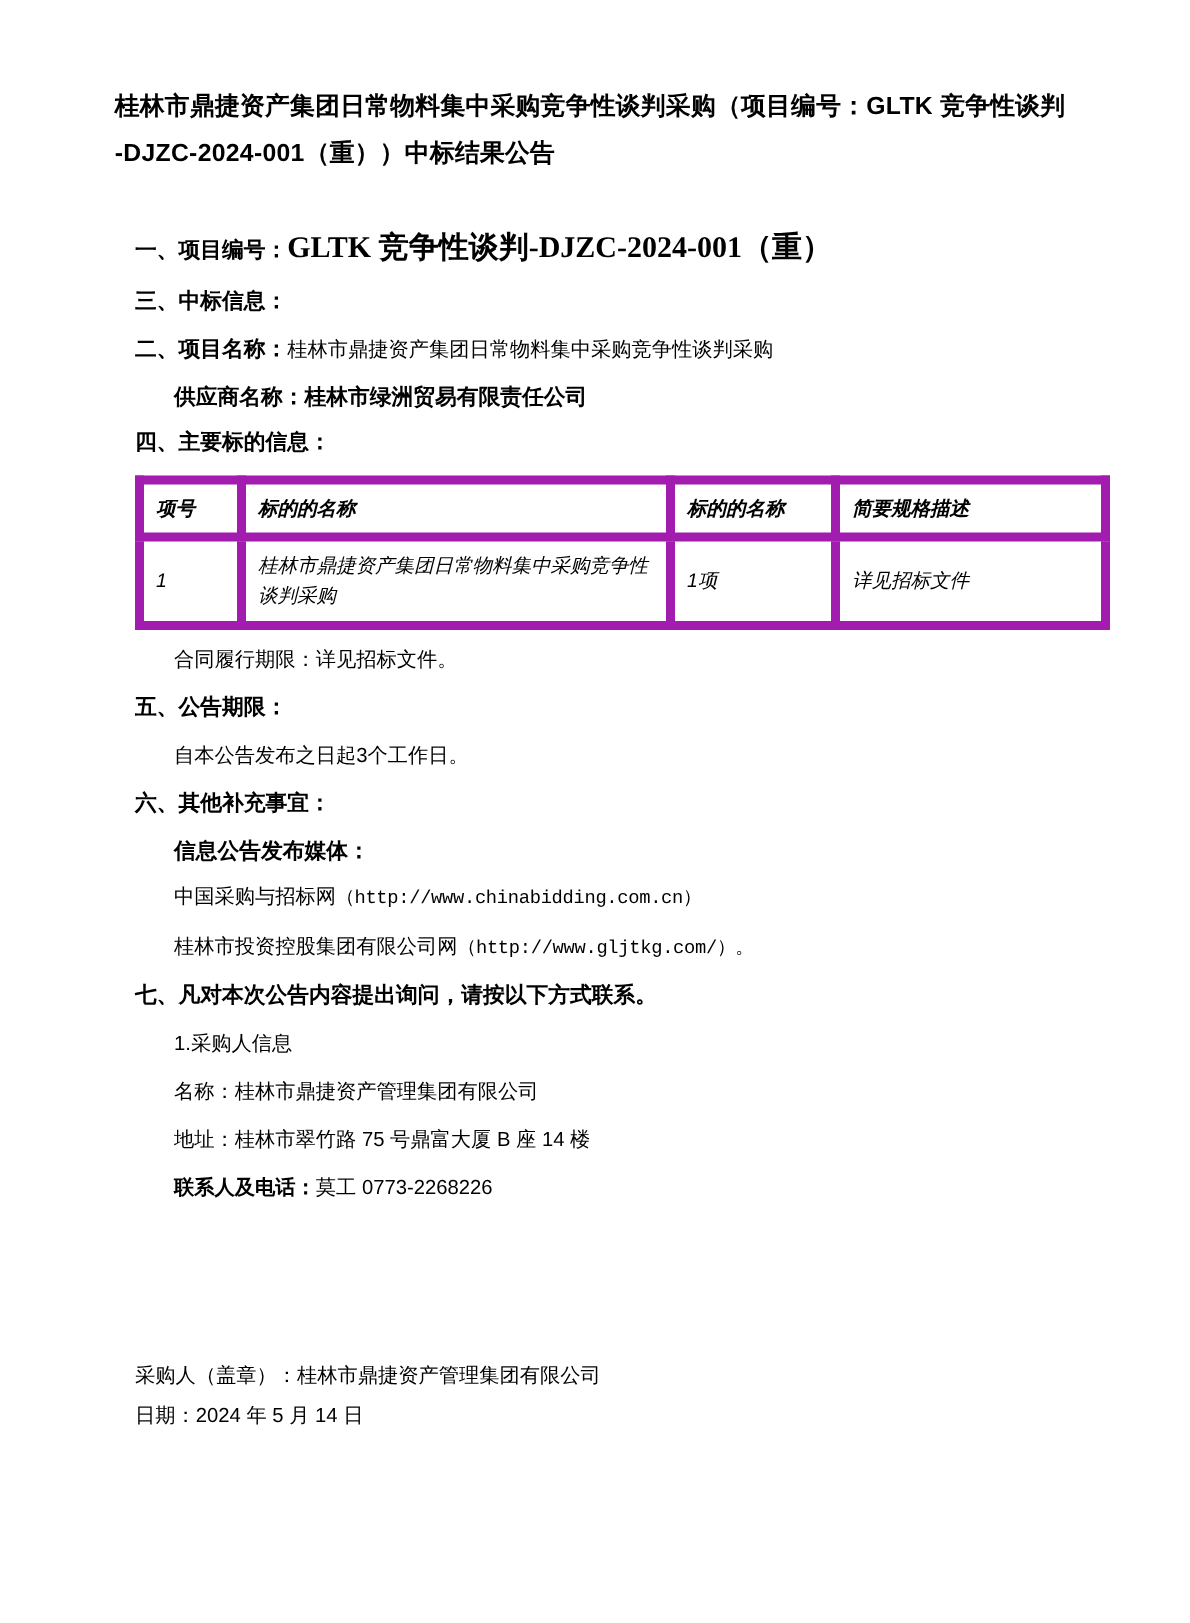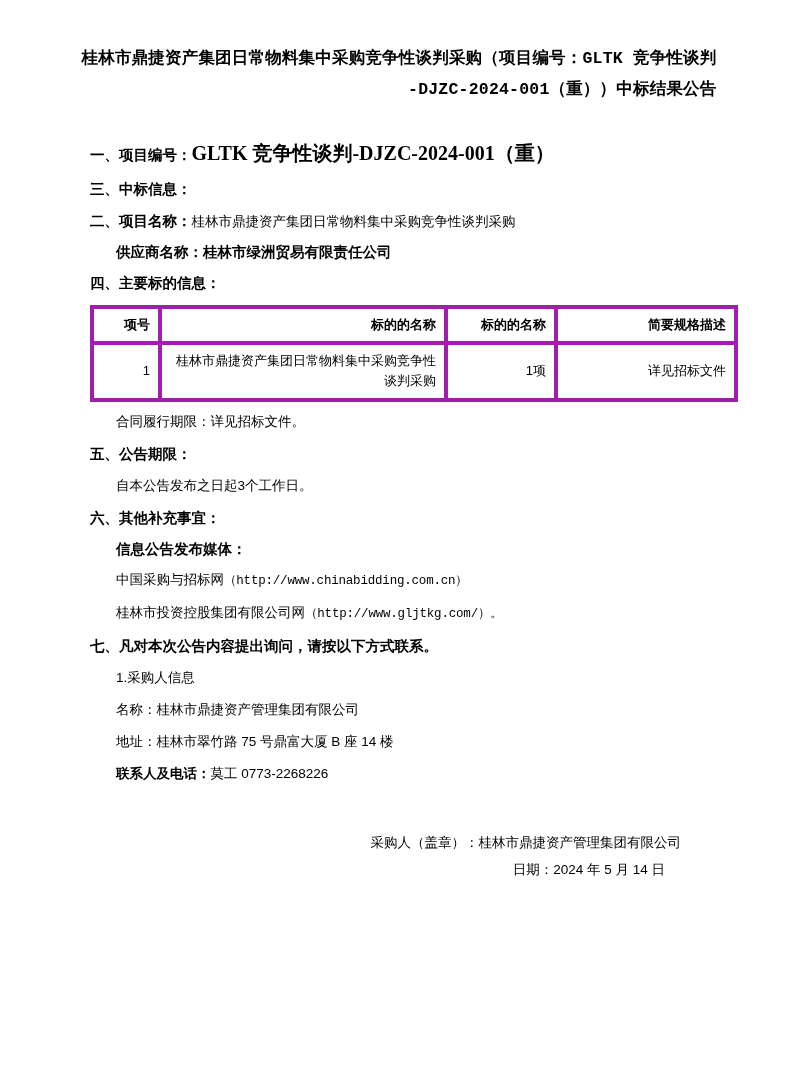--- a/index.html
+++ b/index.html
@@ -15,27 +15,27 @@
     color: #000000;
     position: relative;
   }
   .page {
     width: 793px;
     min-height: 1082px;
     padding: 44px 56px 20px 56px;
     position: relative;
   }
   .doc-title {
-    font-family: Liberation Mono, monospace;
+    font-family: Liberation Sans, sans-serif;
     font-weight: bold;
     font-size: 16.5px;
     line-height: 1.85;
-    text-align: right;
+    text-align: left;
     letter-spacing: 0.2px;
-    margin: 0 auto;
+    margin: 12px auto;
     width: 640px;
   }
   .title-line2 {
     display: block;
   }
   .body-wrap {
     margin-top: 34px;
     padding-left: 34px;
     padding-right: 22px;
   }
@@ -70,27 +70,28 @@
     font-weight: bold;
     font-size: 14.5px;
   }
   table.goods {
     border-collapse: collapse;
     width: 644px;
     margin: 6px 0 10px 0;
     table-layout: fixed;
   }
   table.goods th, table.goods td {
-    border: 4px solid #a21caf;
+    border: 6px solid #a21caf;
     font-size: 13px;
     font-family: "Liberation Sans", sans-serif;
     padding: 6px 8px;
-    text-align: right;
+    text-align: left;
     vertical-align: middle;
     line-height: 1.55;
+    font-style: italic;
   }
   table.goods th {
     font-weight: bold;
     height: 30px;
   }
   table.goods td {
     height: 54px;
   }
   td.name-cell {
     text-align: left;
@@ -116,23 +117,23 @@
     padding-left: 26px;
   }
   .contact-line {
     font-size: 13.5px;
     font-family: "Liberation Sans", sans-serif;
     line-height: 1.5;
     margin: 0 0 12px 0;
   }
   .contact-line b { font-weight: bold; }
   .signature {
-    margin-top: 44px;
+    margin-top: 100px;
     padding-right: 34px;
-    text-align: right;
+    text-align: left;
   }
   .sig-line {
     font-size: 13.5px;
     font-family: "Liberation Sans", sans-serif;
     line-height: 2.0;
   }
   .sig-line.date {
     padding-right: 16px;
   }
 </style>

